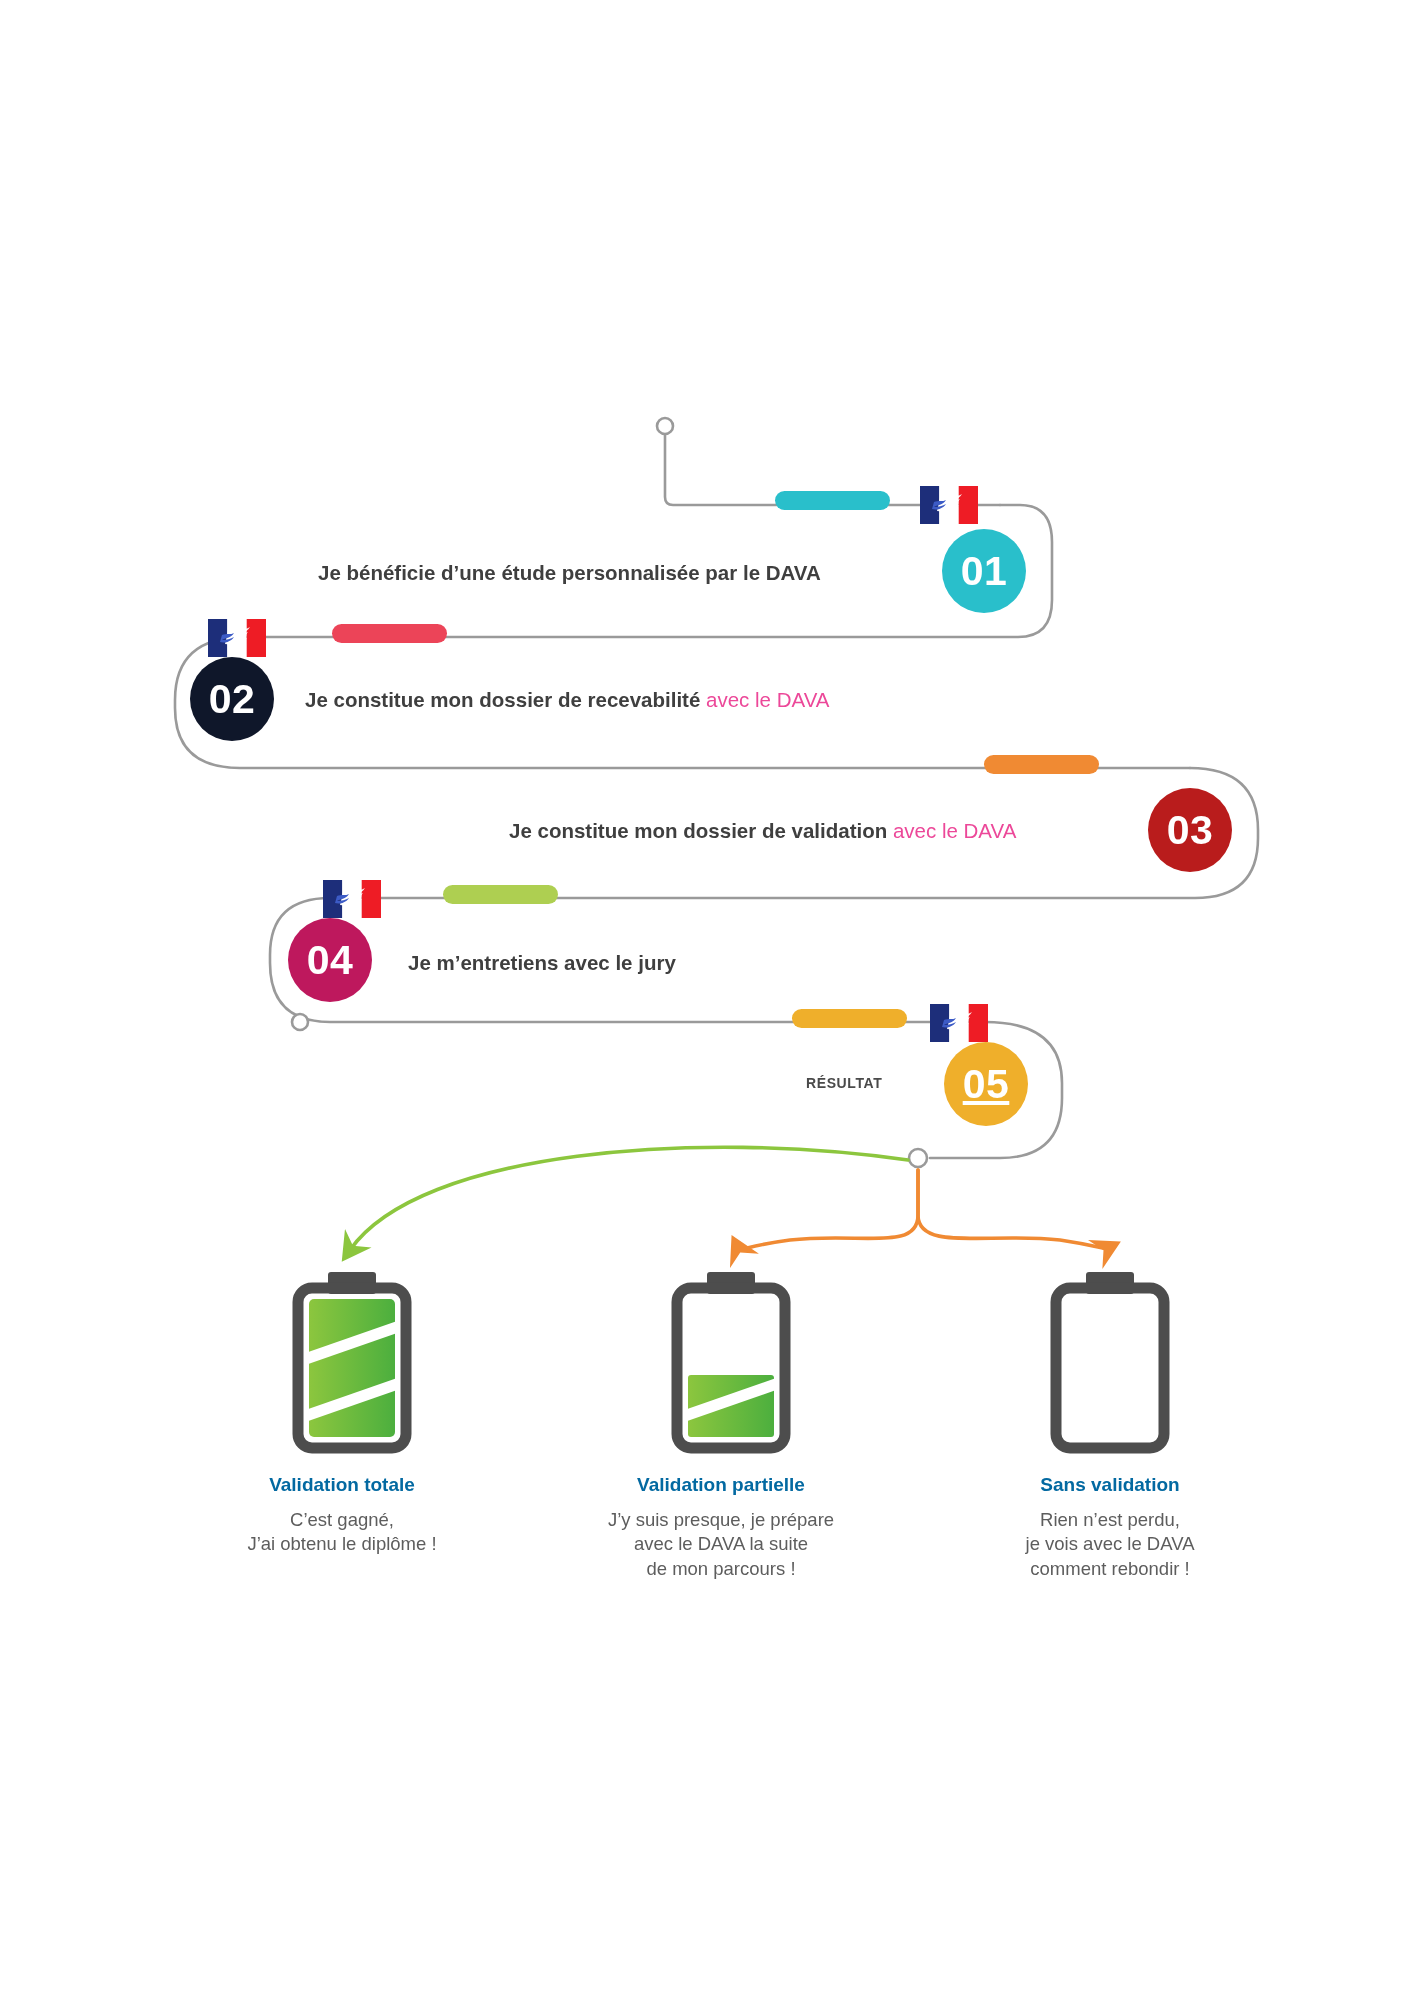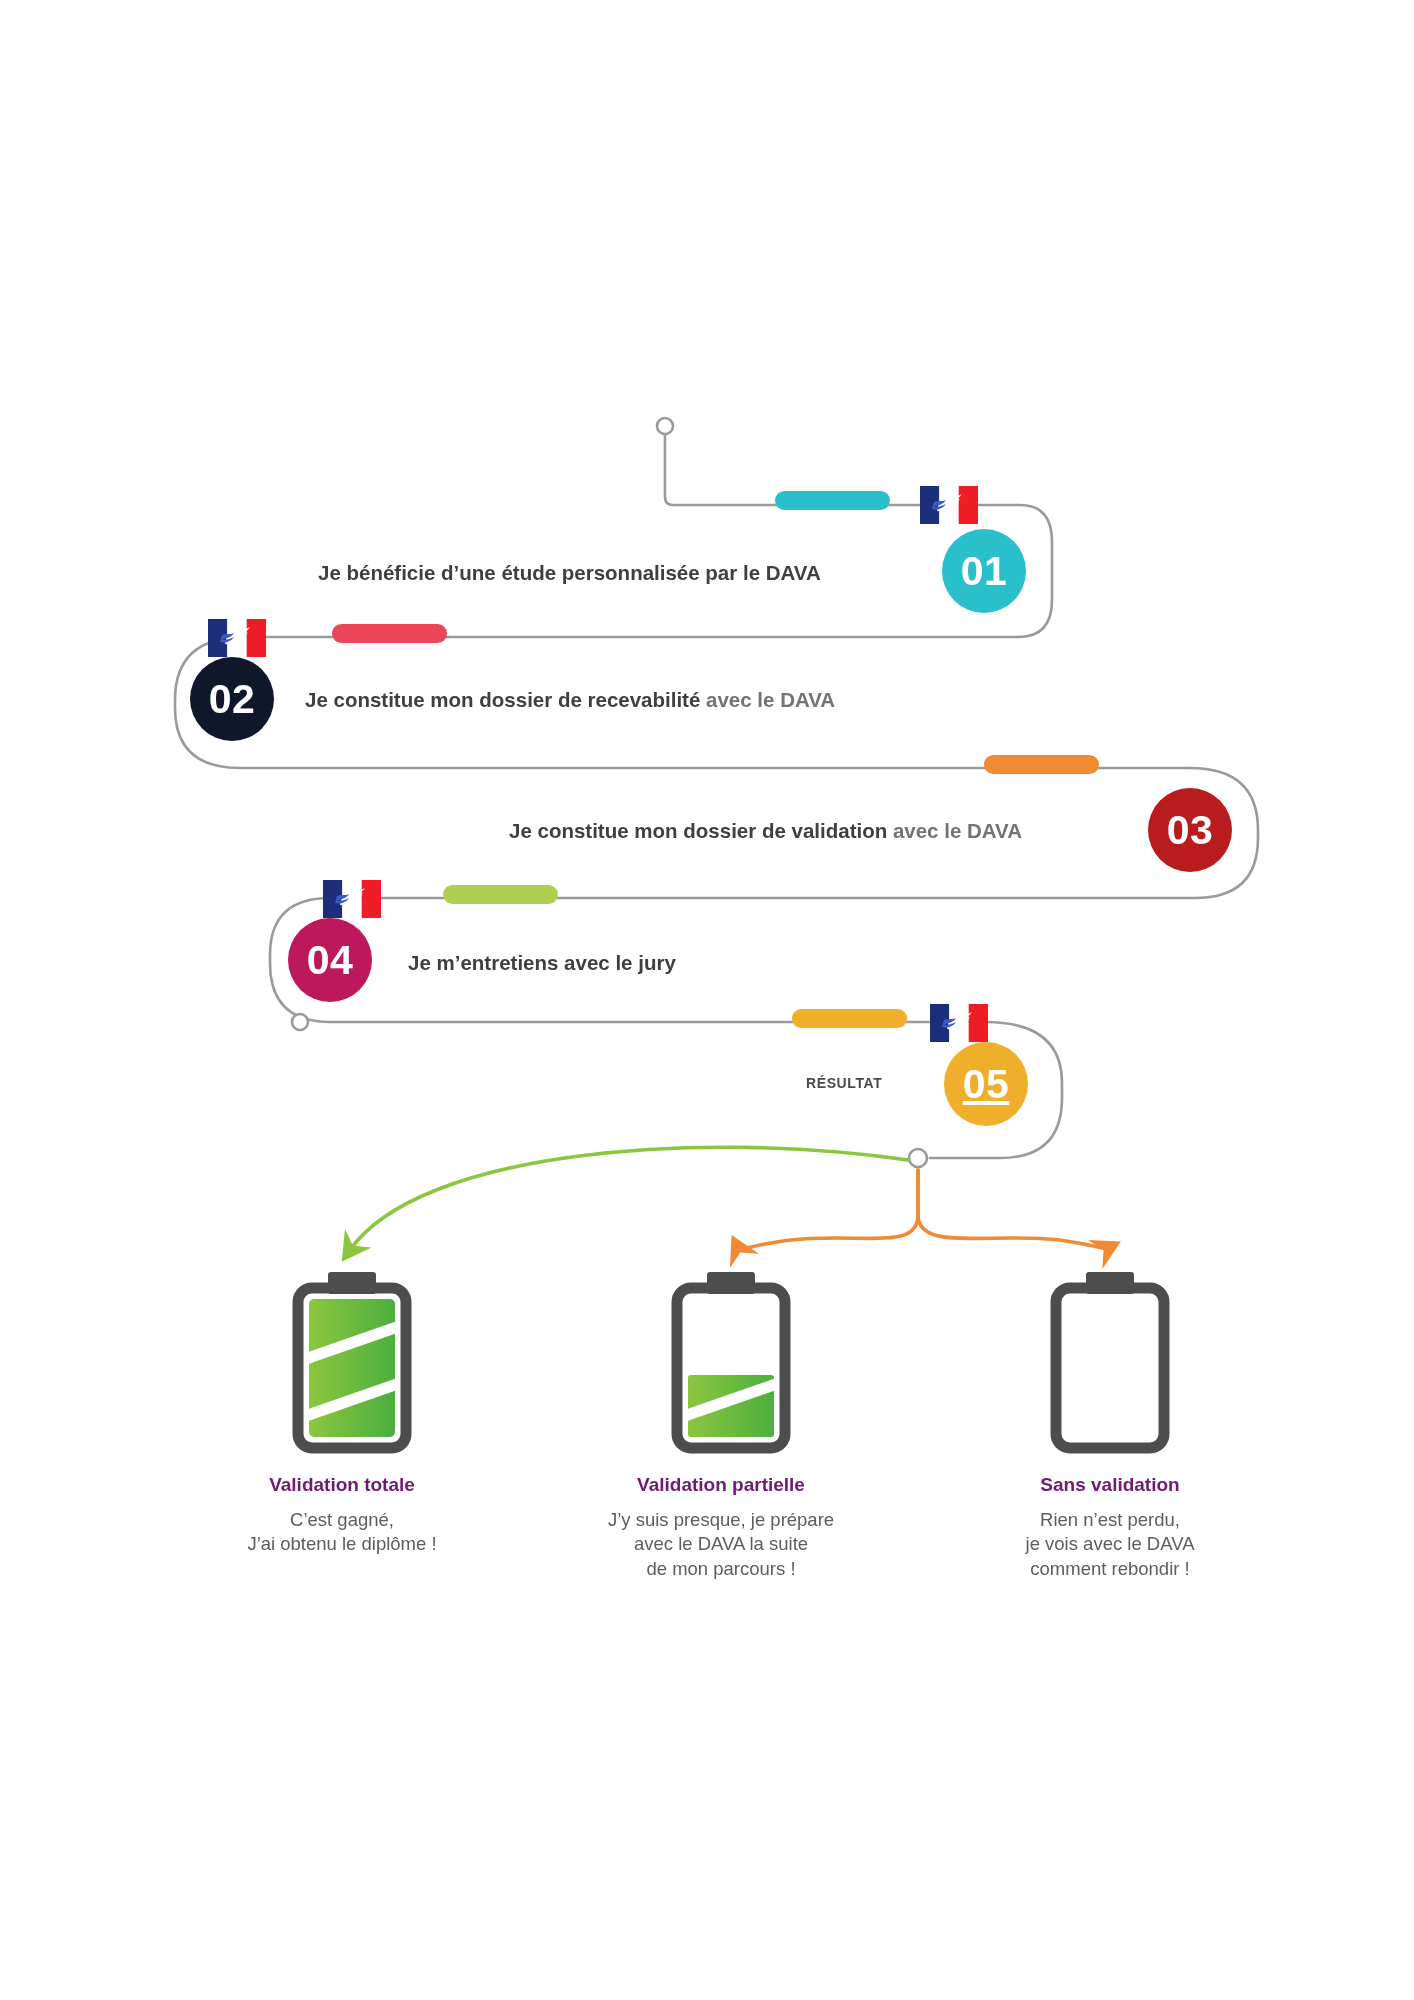--- a/index.html
+++ b/index.html
@@ -49,22 +49,22 @@
     font-size: 20.5px;
     color: #4a4a4a;
     white-space: nowrap;
     line-height: 1;
   }
   .steplabel .b {
     font-weight: bold;
     color: #3f3f3f;
   }
   .steplabel .r {
-    font-weight: bold;
-    color: #737373;
+    font-weight: normal;
+    color: #ec4899;
   }
   .resultlabel {
     position: absolute;
     font-size: 14px;
     font-weight: bold;
     color: #4a4a4a;
     letter-spacing: 0.6px;
     white-space: nowrap;
     line-height: 1;
   }
@@ -83,21 +83,21 @@
   .battery-wrap {
     height: 190px;
     display: flex;
     align-items: flex-end;
     justify-content: center;
   }
   .outcome-title {
     margin-top: 20px;
     font-size: 19px;
     font-weight: bold;
-    color: #701a75;
+    color: #0369a1;
     line-height: 1;
   }
   .outcome-desc {
     margin-top: 14px;
     font-size: 18.5px;
     color: #5d5d5d;
     line-height: 1.32;
     white-space: pre-line;
   }
 </style>

